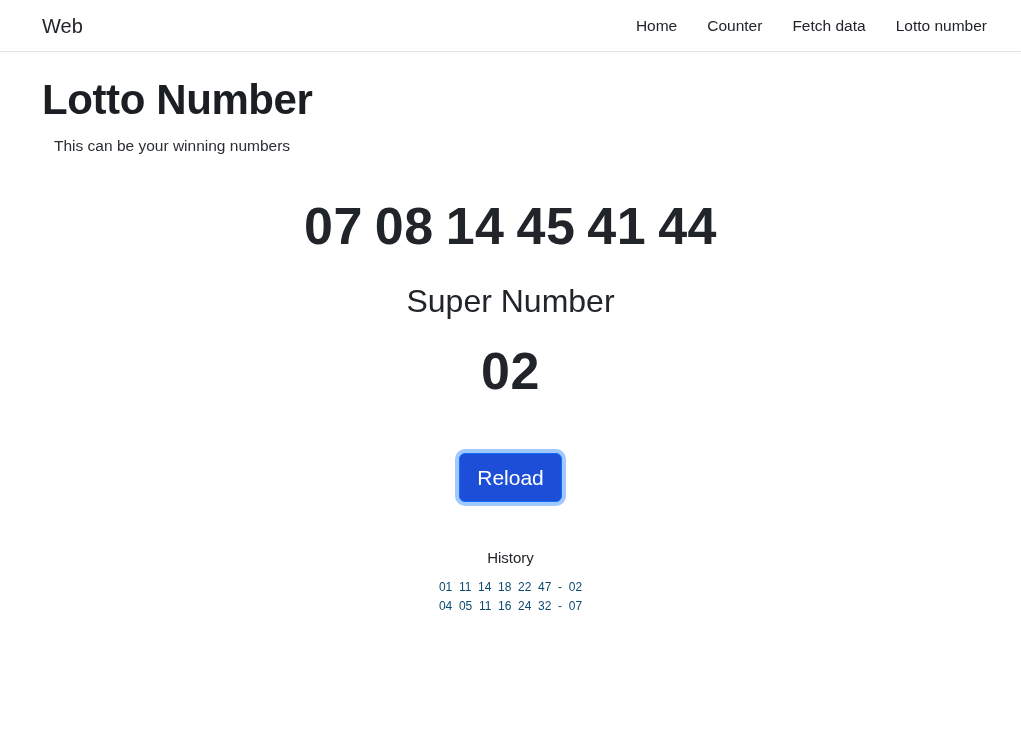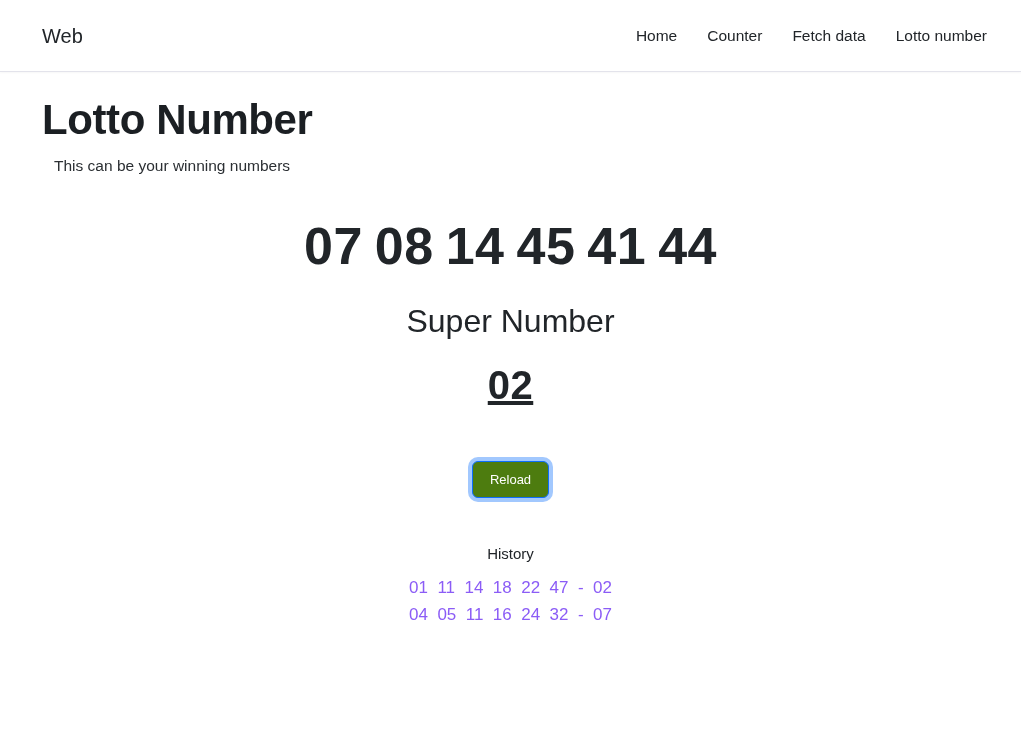--- a/index.html
+++ b/index.html
@@ -11,21 +11,21 @@
     height: 736px;
     background: #ffffff;
     font-family: "Liberation Sans", "DejaVu Sans", sans-serif;
     color: #212529;
     overflow: hidden;
   }
 
   
   .topbar {
     position: relative;
-    height: 72px;
+    height: 52px;
     background: #ffffff;
     border-bottom: 1px solid #e3e3eb;
     box-shadow: 0 1px 2px rgba(0,0,0,0.035);
     display: flex;
     align-items: center;
     padding: 0 34px 0 42px;
   }
   .brand {
     font-size: 20px;
     font-weight: 400;
@@ -93,40 +93,39 @@
     font-weight: 700;
     color: #212529;
     line-height: 1;
     letter-spacing: 0.5px;
   }
   .super-label {
     margin-top: 30px;
   }
   .super-number {
     margin-top: 24px;
-    font-size: 40px;
+    font-size: 52px;
     font-weight: 700;
     color: #212529;
     line-height: 1;
     letter-spacing: 0.5px;
-    text-decoration: underline;
   }
 
   
   .button-wrap {
     margin-top: 56px;
     display: flex;
     justify-content: center;
   }
   .btn-reload {
     font-family: "Liberation Sans", "DejaVu Sans", sans-serif;
-    font-size: 13px;
+    font-size: 21px;
     font-weight: 400;
     color: #ffffff;
-    background: #4d7c0f;
+    background: #1d4ed8;
     border: 1px solid #0d6efd;
     border-radius: 6px;
     padding: 8px 17px;
     line-height: 1.5;
     cursor: pointer;
     box-shadow: 0 0 0 4px rgba(49,132,253,0.45);
     outline: none;
   }
 
   
@@ -138,23 +137,23 @@
     font-size: 15px;
     font-weight: 400;
     color: #212529;
     line-height: 1.3;
     margin: 0;
   }
   .history-list {
     margin-top: 10px;
   }
   .history-row {
-    font-size: 17px;
-    font-weight: 400;
-    color: #8b5cf6;
+    font-size: 12px;
+    font-weight: 400;
+    color: #0c4a6e;
     line-height: 1.62;
     white-space: pre;
   }
 </style>
 </head>
 <body>
 
 <div class="topbar">
   <a class="brand" href="#">Web</a>
   <nav class="nav-links">

